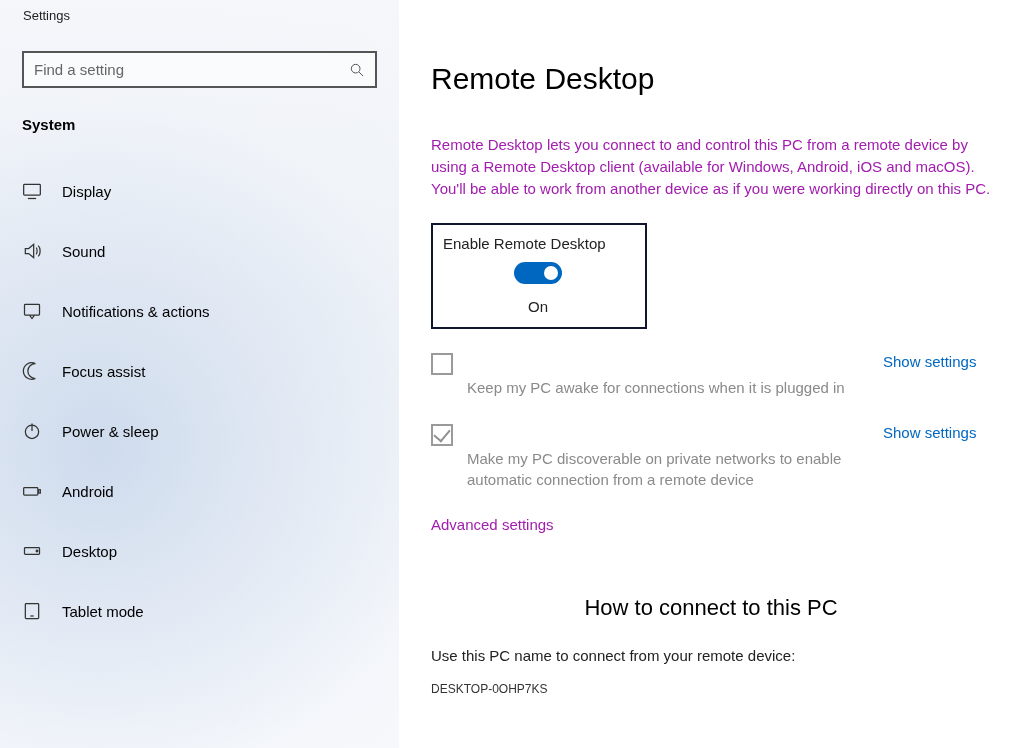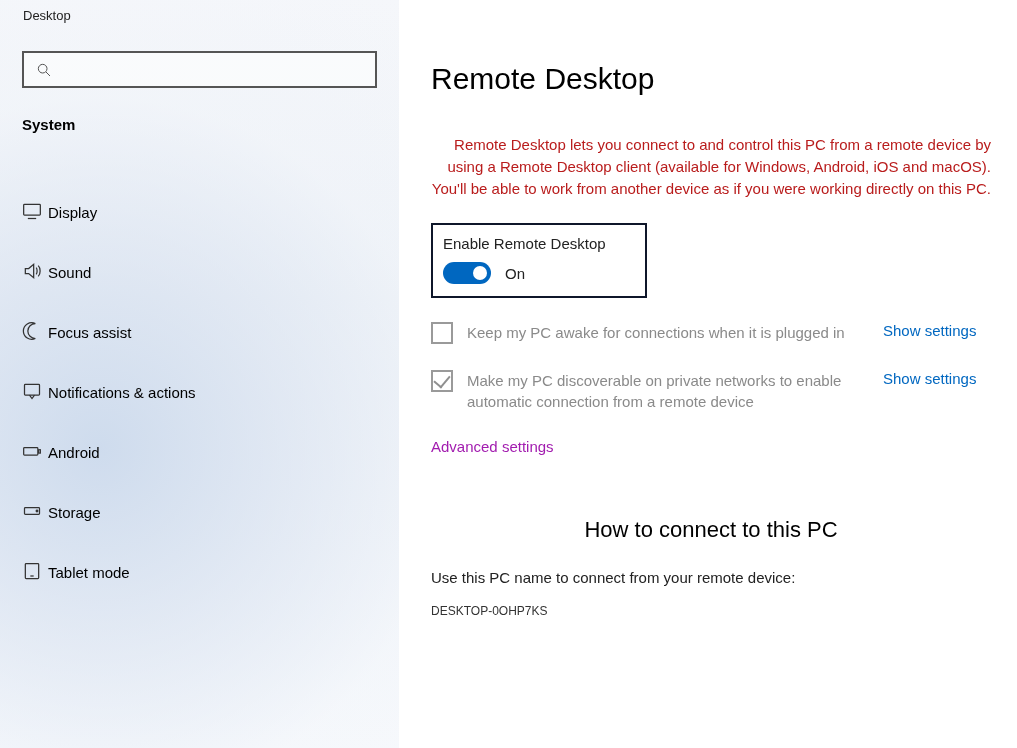--- a/index.html
+++ b/index.html
@@ -67,62 +67,61 @@
     font-weight: 600;
     font-size: 15px;
   }
   .nav {
     margin-top: 28px;
     display: flex;
     flex-direction: column;
   }
   .nav-item {
     display: flex;
-    align-items: flex-end;
-    gap: 6px;
+    align-items: center;
+    gap: 20px;
     padding: 0 0 0 22px;
     height: 60px;
     cursor: pointer;
   }
   .nav-item .label { font-size: 15px; color:#000; }
   .nav-item .icon svg { stroke:#333; }
   
   .main {
     flex: 1;
     padding: 62px 26px 16px 32px;
     position: relative;
   }
   .page-title {
     font-size: 30px;
     font-weight: 500;
     color: #000;
     margin-bottom: 38px;
   }
   .intro {
     font-size: 15px;
-    color: #b91c1c;
+    color: #a21caf;
     line-height: 1.45;
     max-width: 560px;
     margin-bottom: 24px;
-    text-align: right;
   }
   .highlight-box {
     border: 2px solid #0f172a;
     padding: 10px 12px 12px 10px;
     display: inline-block;
     min-width: 216px;
     margin-bottom: 24px;
   }
   .toggle-label {
     font-size: 15px;
     color: #222;
     margin-bottom: 10px;
     display:block;
   }
-  .toggle-row { display:flex; align-items:center; gap:14px; }
+  .toggle-row { display:flex; align-items:center; gap:14px;flex-direction:column; }
   .toggle {
     width: 48px; height: 22px; border-radius: 11px;
     background: #0067c0;
     position: relative;
     cursor: pointer;
   }
   .toggle .knob {
     width: 14px; height: 14px; border-radius: 50%;
     background: #fff;
     position: absolute; top: 4px; right: 4px;
@@ -149,20 +148,21 @@
     border-right:2px solid #8f8f8f;
     border-bottom:2px solid #8f8f8f;
     transform: rotate(40deg);
   }
   .option-text {
     color:#8a8a8a;
     font-size:15px;
     line-height:1.4;
     max-width: 398px;
     flex:1;
+    margin-top:24px;
   }
   .option-link {
     color:#0067c0;
     font-size:15px;
     cursor:pointer;
     white-space:nowrap;
     margin-left: 18px;
   }
   .adv-link {
     color:#a21caf;
@@ -178,25 +178,26 @@
     margin-bottom: 26px;
     text-align: center;
   }
   .connect-text { font-size:15px; color:#222; margin-bottom: 18px; }
   .pc-name { font-size:12px; color:#333; }
 </style>
 </head>
 <body>
 
 <div class="sidebar">
-  <div class="app-title">Desktop</div>
+  <div class="app-title">Settings</div>
 
 
   <div class="search-wrap">
     <div class="search-box">
+      <input type="text" placeholder="Find a setting" style="">
       <span class="icon search-icon">
         <svg viewBox="0 0 24 24">
             <circle cx="10" cy="10" r="6.5"></circle>
             <line x1="15" y1="15" x2="21" y2="21"></line>
           </svg>
       </span>
     </div>
   </div>
 
   <div class="section-title">System</div>
@@ -217,51 +218,60 @@
             <path d="M4 9v6h4l6 5V4L8 9H4z"></path>
             <path d="M17 8c1.5 1.5 1.5 6.5 0 8"></path>
             <path d="M19.5 5.5c3 3 3 10 0 13"></path>
           </svg>
       </span>
       <span class="label">Sound</span>
     </div>
     <div class="nav-item">
       <span class="icon">
         <svg viewBox="0 0 24 24">
-            <path d="M16 3 A10 10 0 1 0 16 21 A7 7 0 0 1 16 3 Z"></path>
-          </svg>
-      </span>
-      <span class="label">Focus assist</span>
-    </div>
-    <div class="nav-item">
-      <span class="icon">
-        <svg viewBox="0 0 24 24">
             <rect x="3" y="4" width="18" height="13" rx="1"></rect>
             <path d="M9 17 L12 21 L15 17"></path>
           </svg>
       </span>
       <span class="label">Notifications &amp; actions</span>
     </div>
     <div class="nav-item">
       <span class="icon">
         <svg viewBox="0 0 24 24">
+            <path d="M16 3 A10 10 0 1 0 16 21 A7 7 0 0 1 16 3 Z"></path>
+          </svg>
+      </span>
+      <span class="label">Focus assist</span>
+    </div>
+    <div class="nav-item">
+      <span class="icon">
+        <svg viewBox="0 0 24 24">
+            <circle cx="12" cy="13" r="8"></circle>
+            <line x1="12" y1="3" x2="12" y2="12"></line>
+          </svg>
+      </span>
+      <span class="label">Power &amp; sleep</span>
+    </div>
+    <div class="nav-item">
+      <span class="icon">
+        <svg viewBox="0 0 24 24">
             <rect x="2" y="8" width="17" height="9" rx="1"></rect>
             <rect x="20" y="10.5" width="2" height="4"></rect>
           </svg>
       </span>
       <span class="label">Android</span>
     </div>
     <div class="nav-item">
       <span class="icon">
         <svg viewBox="0 0 24 24">
             <rect x="3" y="8" width="18" height="8" rx="1"></rect>
             <circle cx="18" cy="12" r="1" fill="#333"></circle>
           </svg>
       </span>
-      <span class="label">Storage</span>
+      <span class="label">Desktop</span>
     </div>
     <div class="nav-item">
       <span class="icon">
         <svg viewBox="0 0 24 24">
             <rect x="4" y="3" width="16" height="18" rx="1"></rect>
             <line x1="10" y1="18" x2="14" y2="18"></line>
           </svg>
       </span>
       <span class="label">Tablet mode</span>
     </div>

